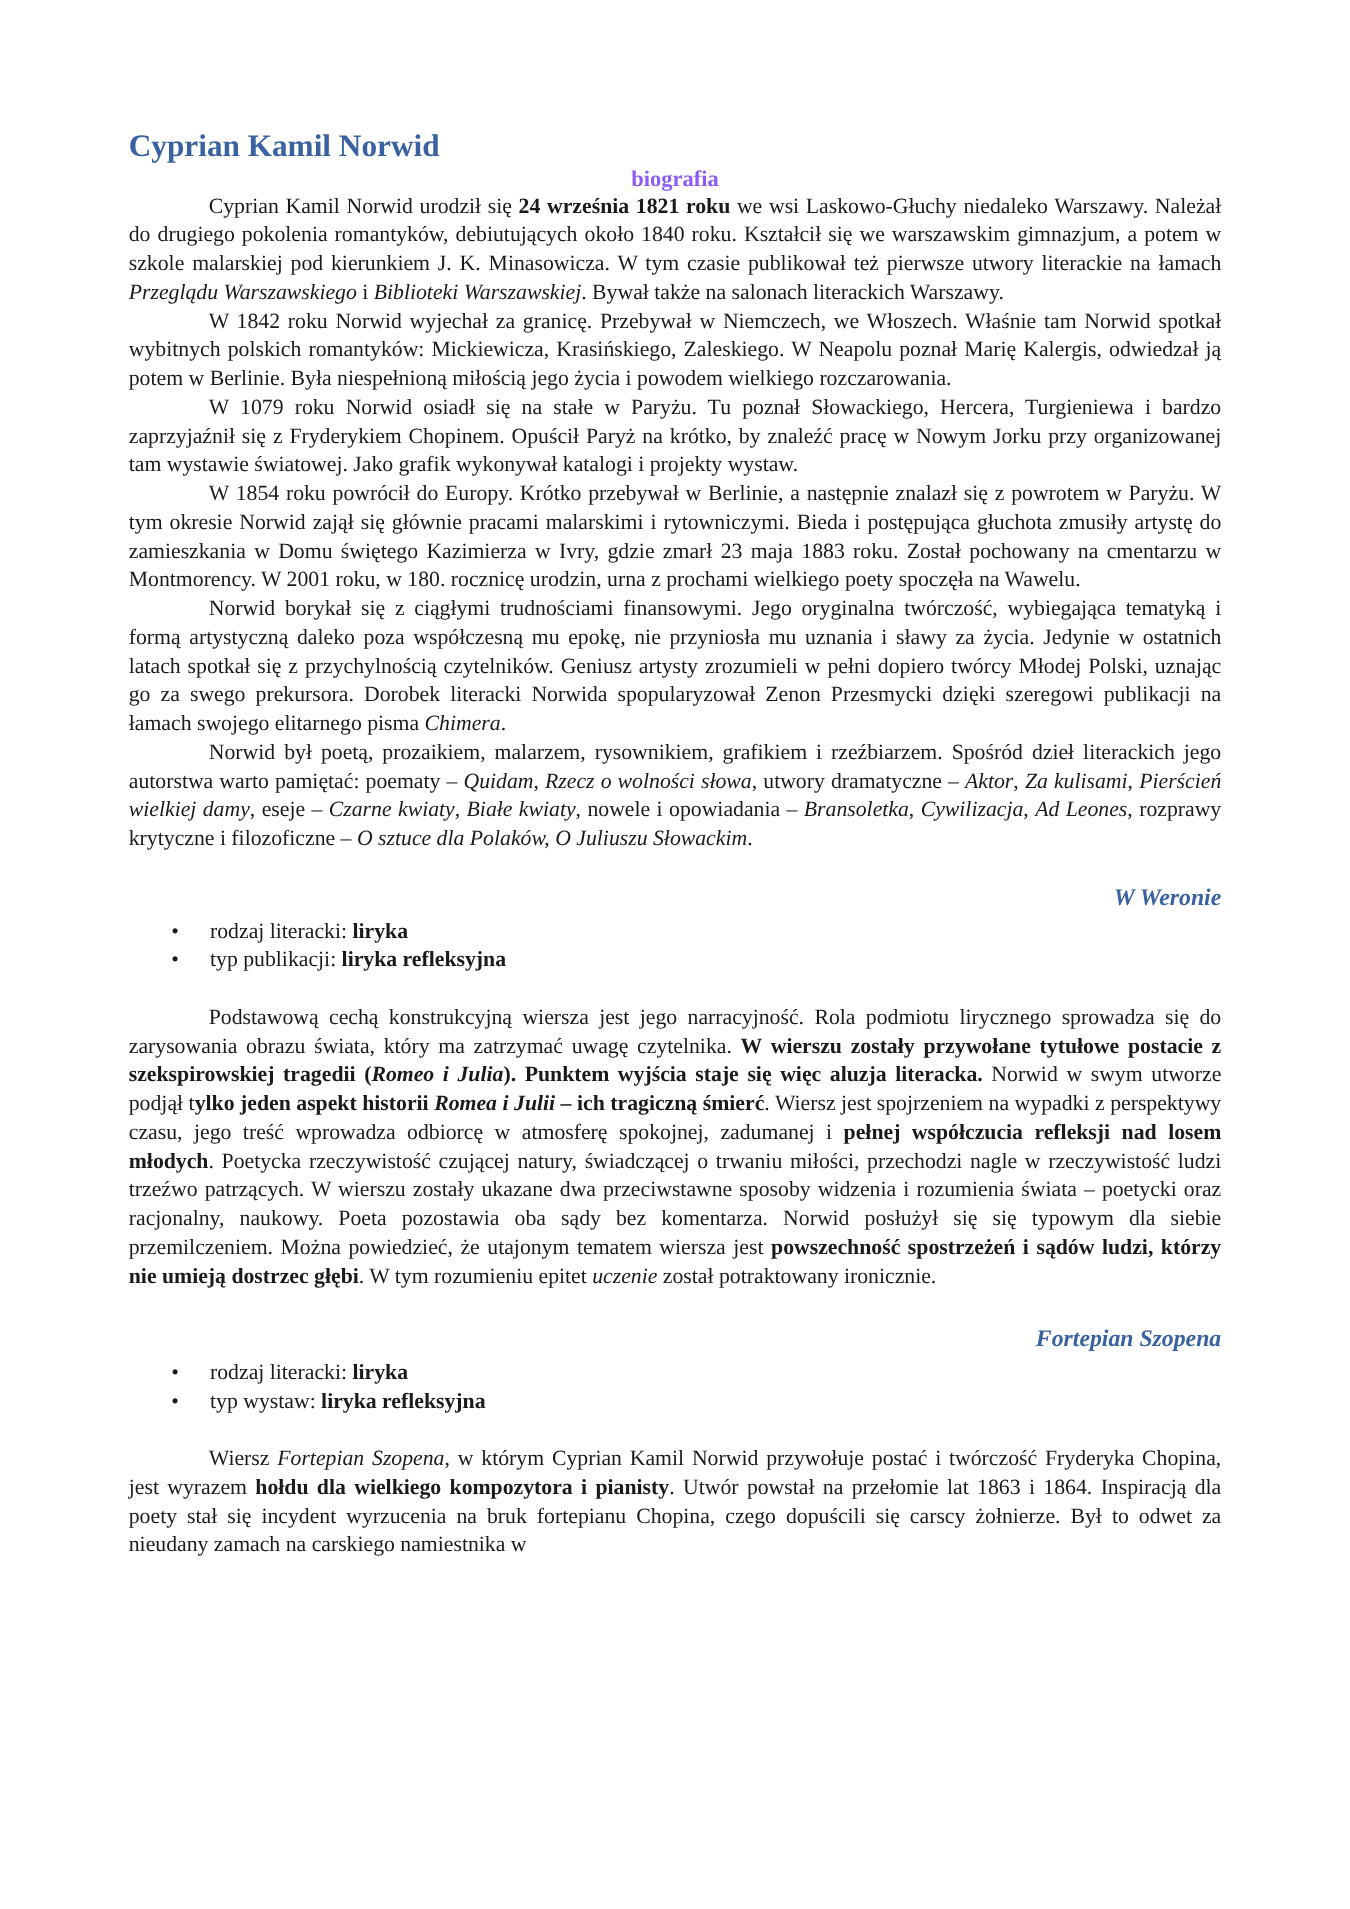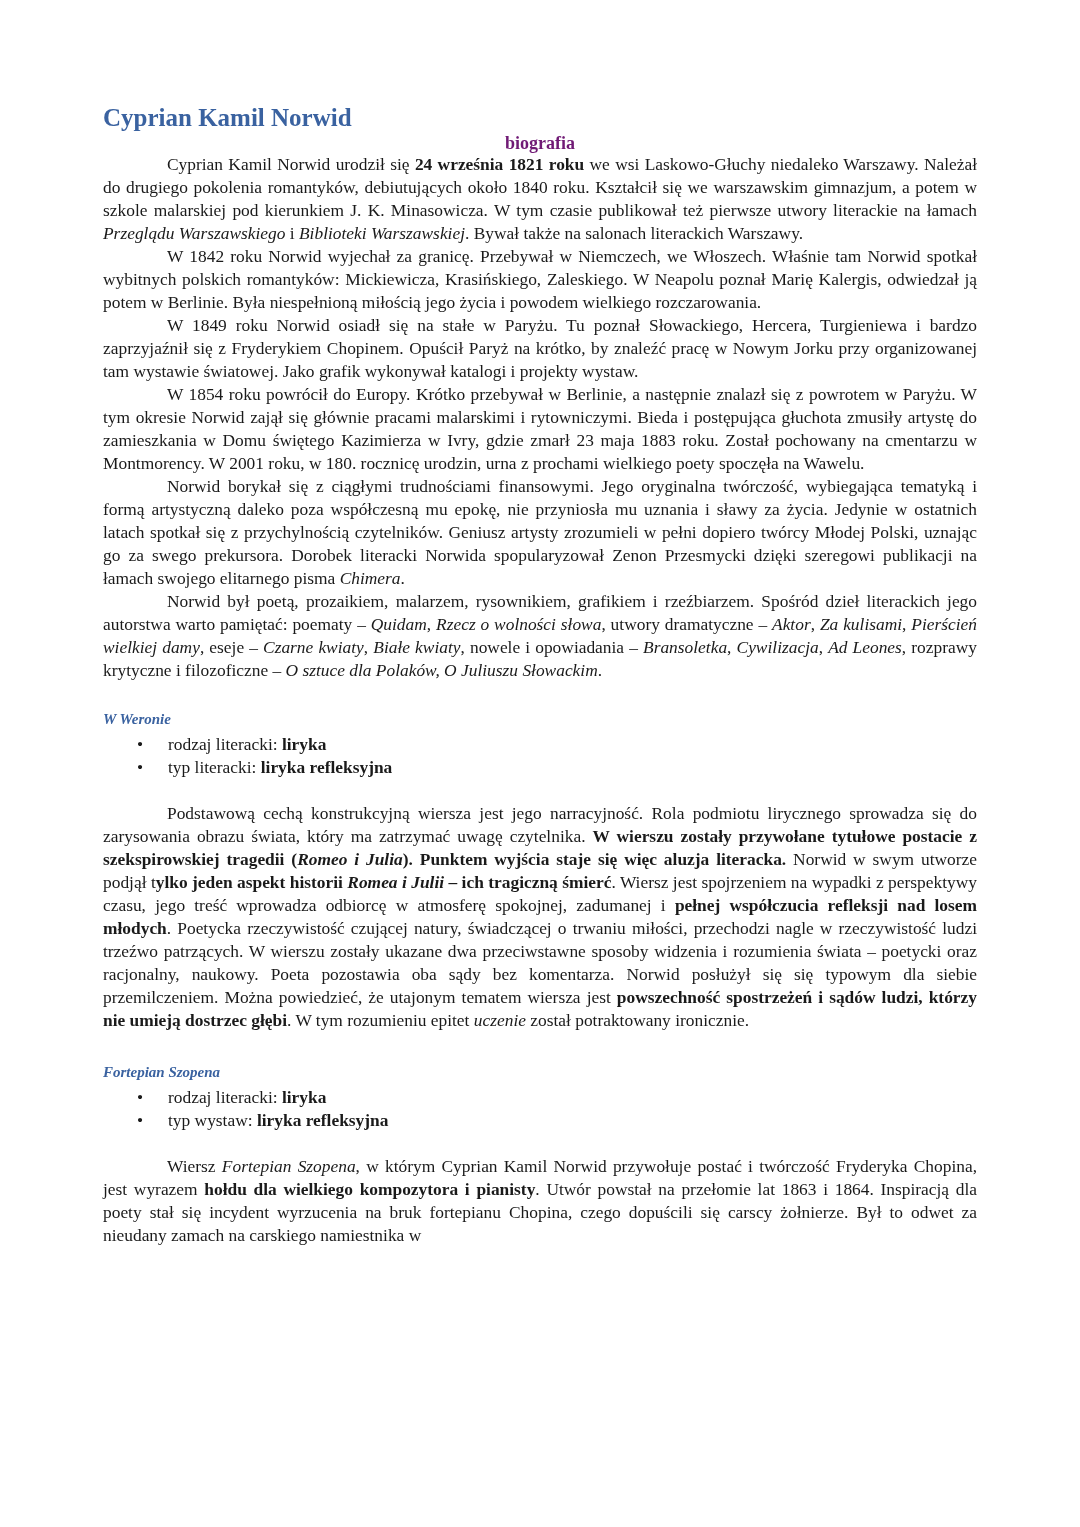--- a/index.html
+++ b/index.html
@@ -24,32 +24,32 @@
     .title {
       text-align: left;
       color: #3a62a0;
       font-weight: bold;
       font-size: 25px;
       line-height: 30px;
       margin: 0;
     }
     .subtitle {
       text-align: center;
-      color: #701a75;
+      color: #8b5cf6;
       font-weight: bold;
       font-size: 18px;
       line-height: 20px;
       margin: 0;
     }
     .section-title {
-      text-align: left;
+      text-align: right;
       color: #3a62a0;
       font-weight: bold;
       font-style: italic;
-      font-size: 15px;
+      font-size: 19px;
       line-height: 28px;
       margin: 0;
     }
     p {
       margin: 0;
       font-size: 17.4px;
       line-height: 23px;
       text-align: justify;
       text-indent: 64px;
     }
@@ -80,35 +80,35 @@
 
 <div class="page">
 
   <h1 class="title">Cyprian Kamil Norwid</h1>
   <h2 class="subtitle">biografia</h2>
 
   <p><span>Cyprian Kamil Norwid urodził się </span><b>24 września 1821 roku</b><span> we wsi Laskowo-Głuchy niedaleko Warszawy. Należał do drugiego pokolenia romantyków, debiutujących około 1840 roku. Kształcił się we warszawskim gimnazjum, a potem w szkole malarskiej pod kierunkiem J. K. Minasowicza. W tym czasie publikował też pierwsze utwory literackie na łamach </span><i>Przeglądu Warszawskiego</i><span> i </span><i>Biblioteki Warszawskiej</i><span>. Bywał także na salonach literackich Warszawy.</span></p>
 
   <p>W 1842 roku Norwid wyjechał za granicę. Przebywał w Niemczech, we Włoszech. Właśnie tam Norwid spotkał wybitnych polskich romantyków: Mickiewicza, Krasińskiego, Zaleskiego. W Neapolu poznał Marię Kalergis, odwiedzał ją potem w Berlinie. Była niespełnioną miłością jego życia i powodem wielkiego rozczarowania.</p>
 
-  <p>W 1849 roku Norwid osiadł się na stałe w Paryżu. Tu poznał Słowackiego, Hercera, Turgieniewa i bardzo zaprzyjaźnił się z Fryderykiem Chopinem. Opuścił Paryż na krótko, by znaleźć pracę w Nowym Jorku przy organizowanej tam wystawie światowej. Jako grafik wykonywał katalogi i projekty wystaw.</p>
+  <p>W 1079 roku Norwid osiadł się na stałe w Paryżu. Tu poznał Słowackiego, Hercera, Turgieniewa i bardzo zaprzyjaźnił się z Fryderykiem Chopinem. Opuścił Paryż na krótko, by znaleźć pracę w Nowym Jorku przy organizowanej tam wystawie światowej. Jako grafik wykonywał katalogi i projekty wystaw.</p>
 
   <p>W 1854 roku powrócił do Europy. Krótko przebywał w Berlinie, a następnie znalazł się z powrotem w Paryżu. W tym okresie Norwid zajął się głównie pracami malarskimi i rytowniczymi. Bieda i postępująca głuchota zmusiły artystę do zamieszkania w Domu świętego Kazimierza w Ivry, gdzie zmarł 23 maja 1883 roku. Został pochowany na cmentarzu w Montmorency. W 2001 roku, w 180. rocznicę urodzin, urna z prochami wielkiego poety spoczęła na Wawelu.</p>
 
   <p><span>Norwid borykał się z ciągłymi trudnościami finansowymi. Jego oryginalna twórczość, wybiegająca tematyką i formą artystyczną daleko poza współczesną mu epokę, nie przyniosła mu uznania i sławy za życia. Jedynie w ostatnich latach spotkał się z przychylnością czytelników. Geniusz artysty zrozumieli w pełni dopiero twórcy Młodej Polski, uznając go za swego prekursora. Dorobek literacki Norwida spopularyzował Zenon Przesmycki dzięki szeregowi publikacji na łamach swojego elitarnego pisma </span><i>Chimera</i><span>.</span></p>
 
   <p><span>Norwid był poetą, prozaikiem, malarzem, rysownikiem, grafikiem i rzeźbiarzem. Spośród dzieł literackich jego autorstwa warto pamiętać: poematy – </span><i>Quidam</i><span>, </span><i>Rzecz o wolności słowa</i><span>, utwory dramatyczne – </span><i>Aktor</i><span>, </span><i>Za kulisami</i><span>, </span><i>Pierścień wielkiej damy</i><span>, eseje – </span><i>Czarne kwiaty</i><span>, </span><i>Białe kwiaty</i><span>, nowele i opowiadania – </span><i>Bransoletka</i><span>, </span><i>Cywilizacja</i><span>, </span><i>Ad Leones</i><span>, rozprawy krytyczne i filozoficzne – </span><i>O sztuce dla Polaków, O Juliuszu Słowackim</i><span>.</span></p>
 
   <div class="gap-sec"></div>
 
   <h3 class="section-title">W Weronie</h3>
 
   <ul>
     <li><span class="bullet">•</span><span>rodzaj literacki: </span><b>liryka</b></li>
-    <li><span class="bullet">•</span><span>typ literacki: </span><b>liryka refleksyjna</b></li>
+    <li><span class="bullet">•</span><span>typ publikacji: </span><b>liryka refleksyjna</b></li>
   </ul>
 
   <div class="gap-list"></div>
 
   <p><span>Podstawową cechą konstrukcyjną wiersza jest jego narracyjność. Rola podmiotu lirycznego sprowadza się do zarysowania obrazu świata, który ma zatrzymać uwagę czytelnika. </span><b>W wierszu zostały przywołane tytułowe postacie z szekspirowskiej tragedii (</b><b><i>Romeo i Julia</i></b><b>). Punktem wyjścia staje się więc aluzja literacka.</b><span> Norwid w swym utworze podjął t</span><b>ylko jeden aspekt historii </b><b><i>Romea i Julii</i></b><b> – ich tragiczną śmierć</b><span>. Wiersz jest spojrzeniem na wypadki z perspektywy czasu, jego treść wprowadza odbiorcę w atmosferę spokojnej, zadumanej i </span><b>pełnej współczucia refleksji nad losem młodych</b><span>. Poetycka rzeczywistość czującej natury, świadczącej o trwaniu miłości, przechodzi nagle w rzeczywistość ludzi trzeźwo patrzących. W wierszu zostały ukazane dwa przeciwstawne sposoby widzenia i rozumienia świata – poetycki oraz racjonalny, naukowy. Poeta pozostawia oba sądy bez komentarza. Norwid posłużył się się typowym dla siebie przemilczeniem. Można powiedzieć, że utajonym tematem wiersza jest </span><b>powszechność spostrzeżeń i sądów ludzi, którzy nie umieją dostrzec głębi</b><span>. W tym rozumieniu epitet </span><i>uczenie</i><span> został potraktowany ironicznie.</span></p>
 
   <div class="gap-sec2"></div>
 
   <h3 class="section-title">Fortepian Szopena</h3>
 

